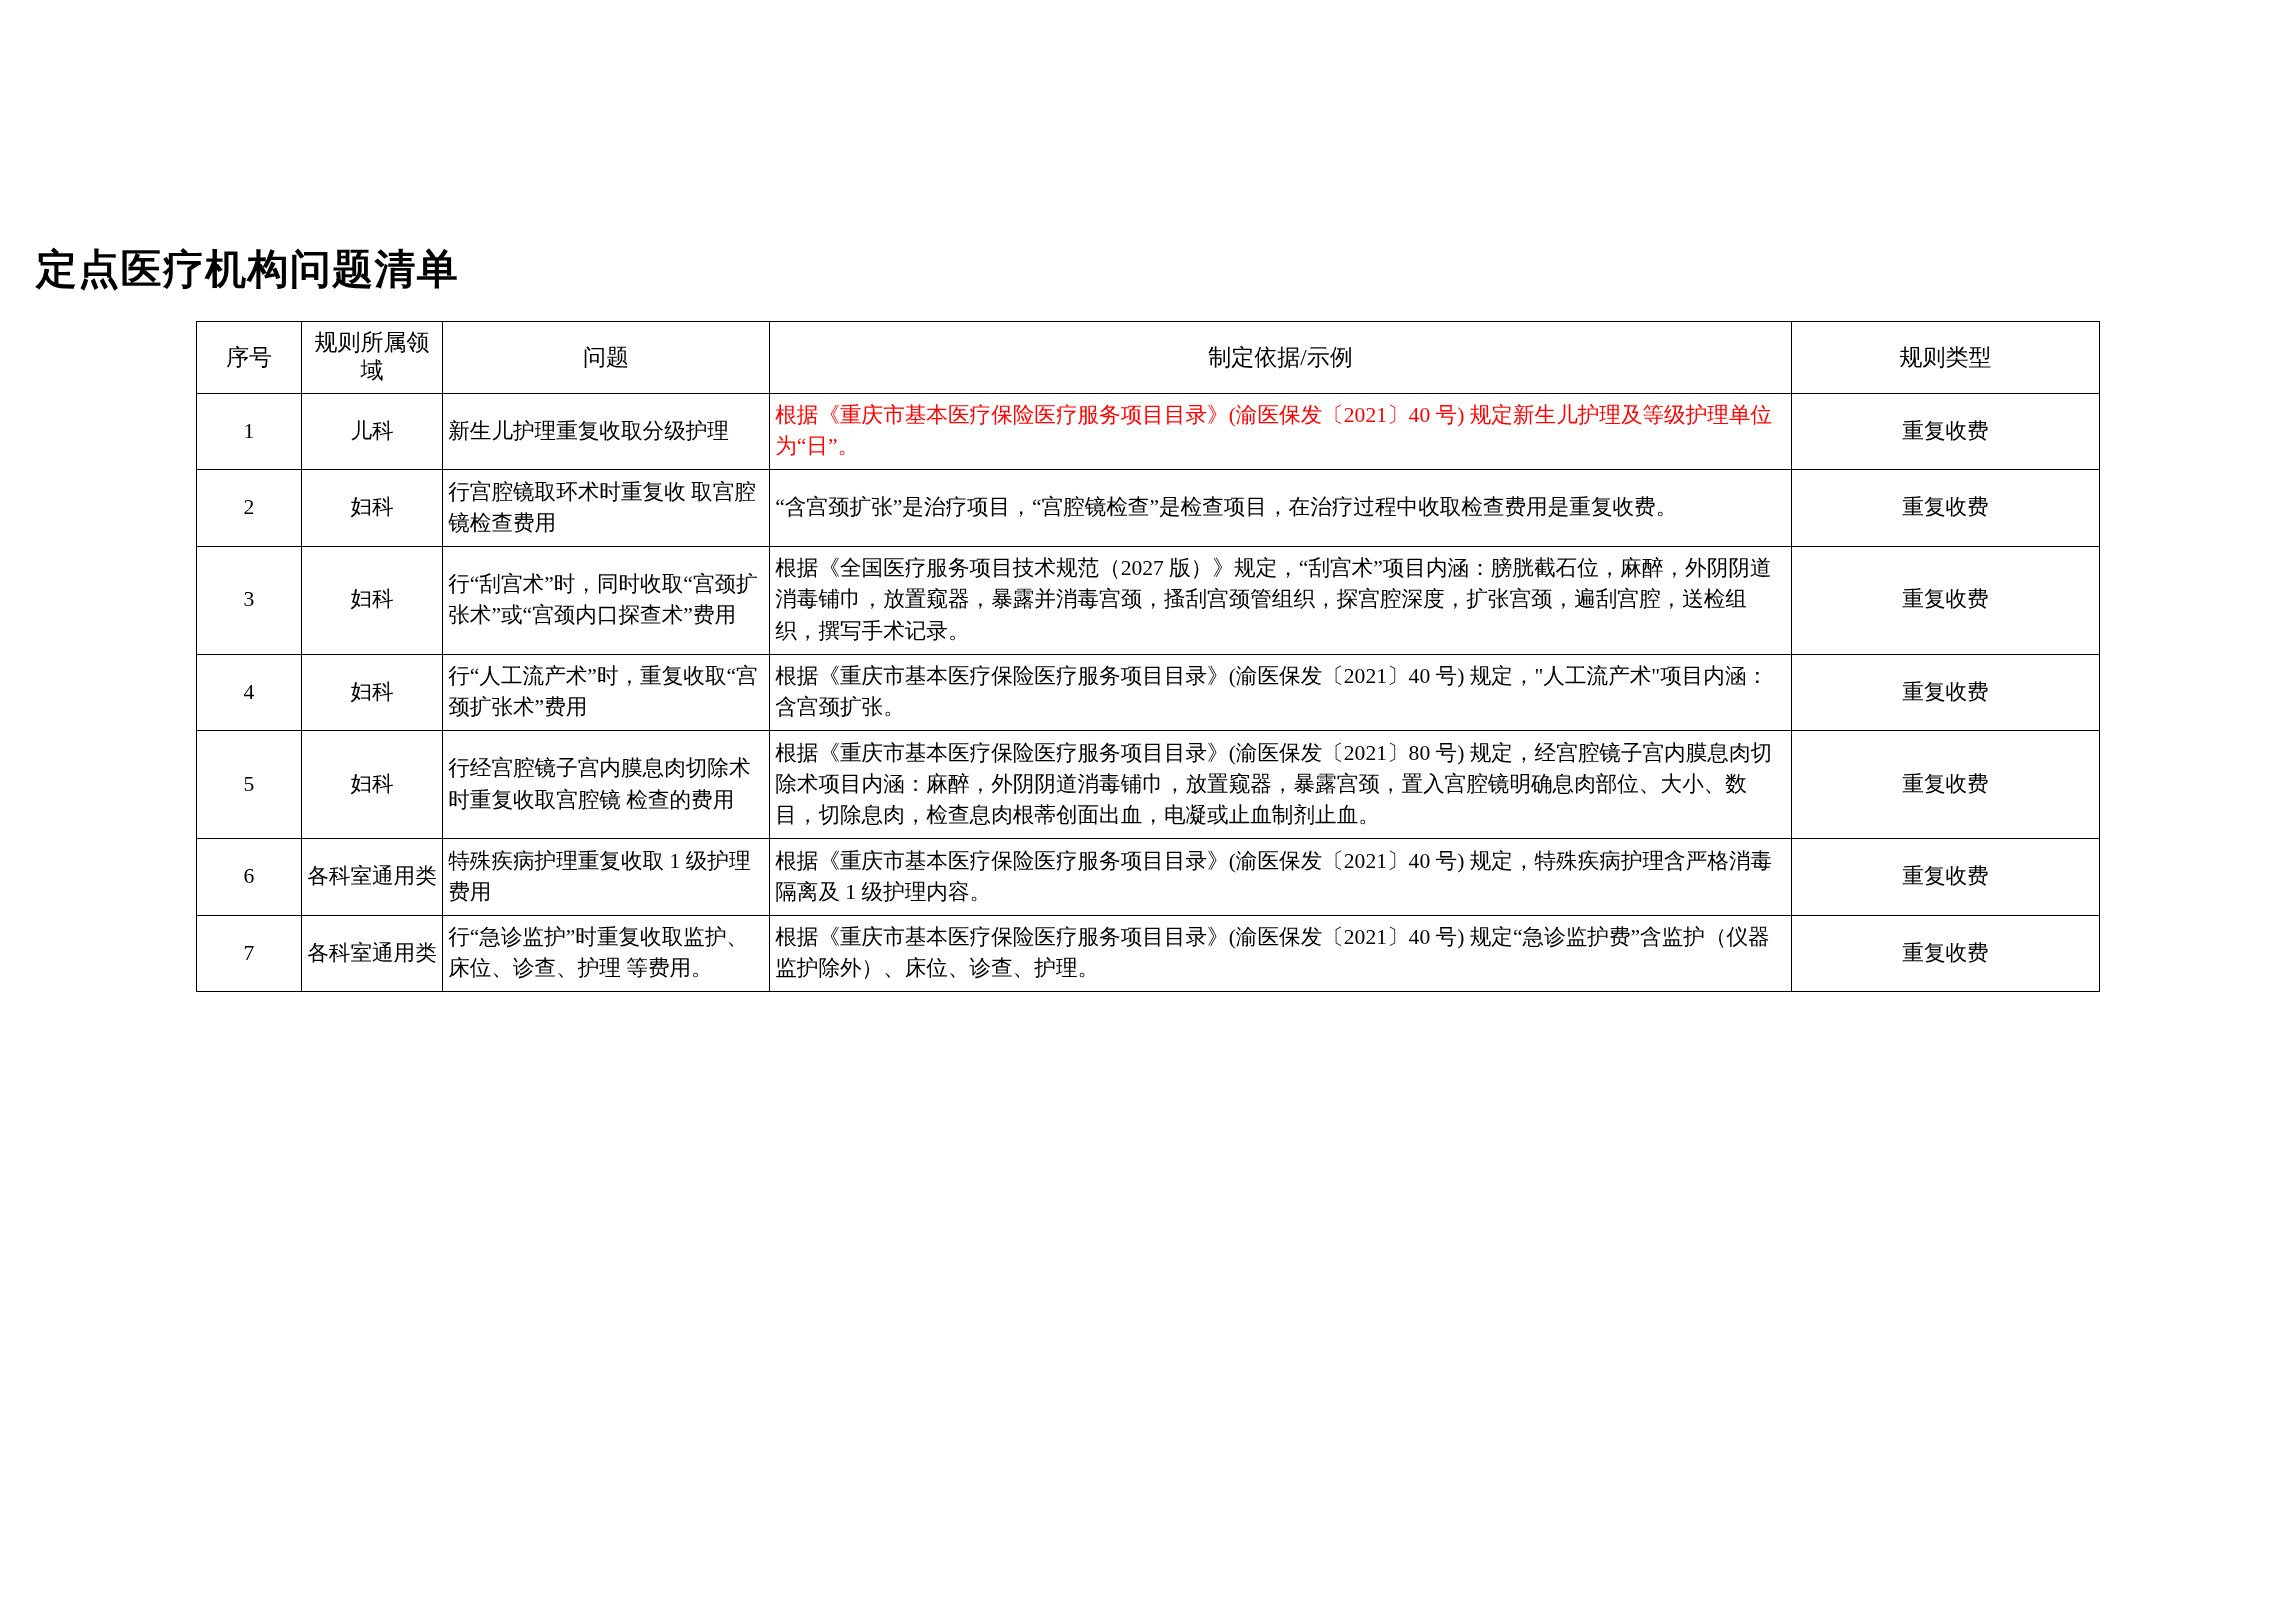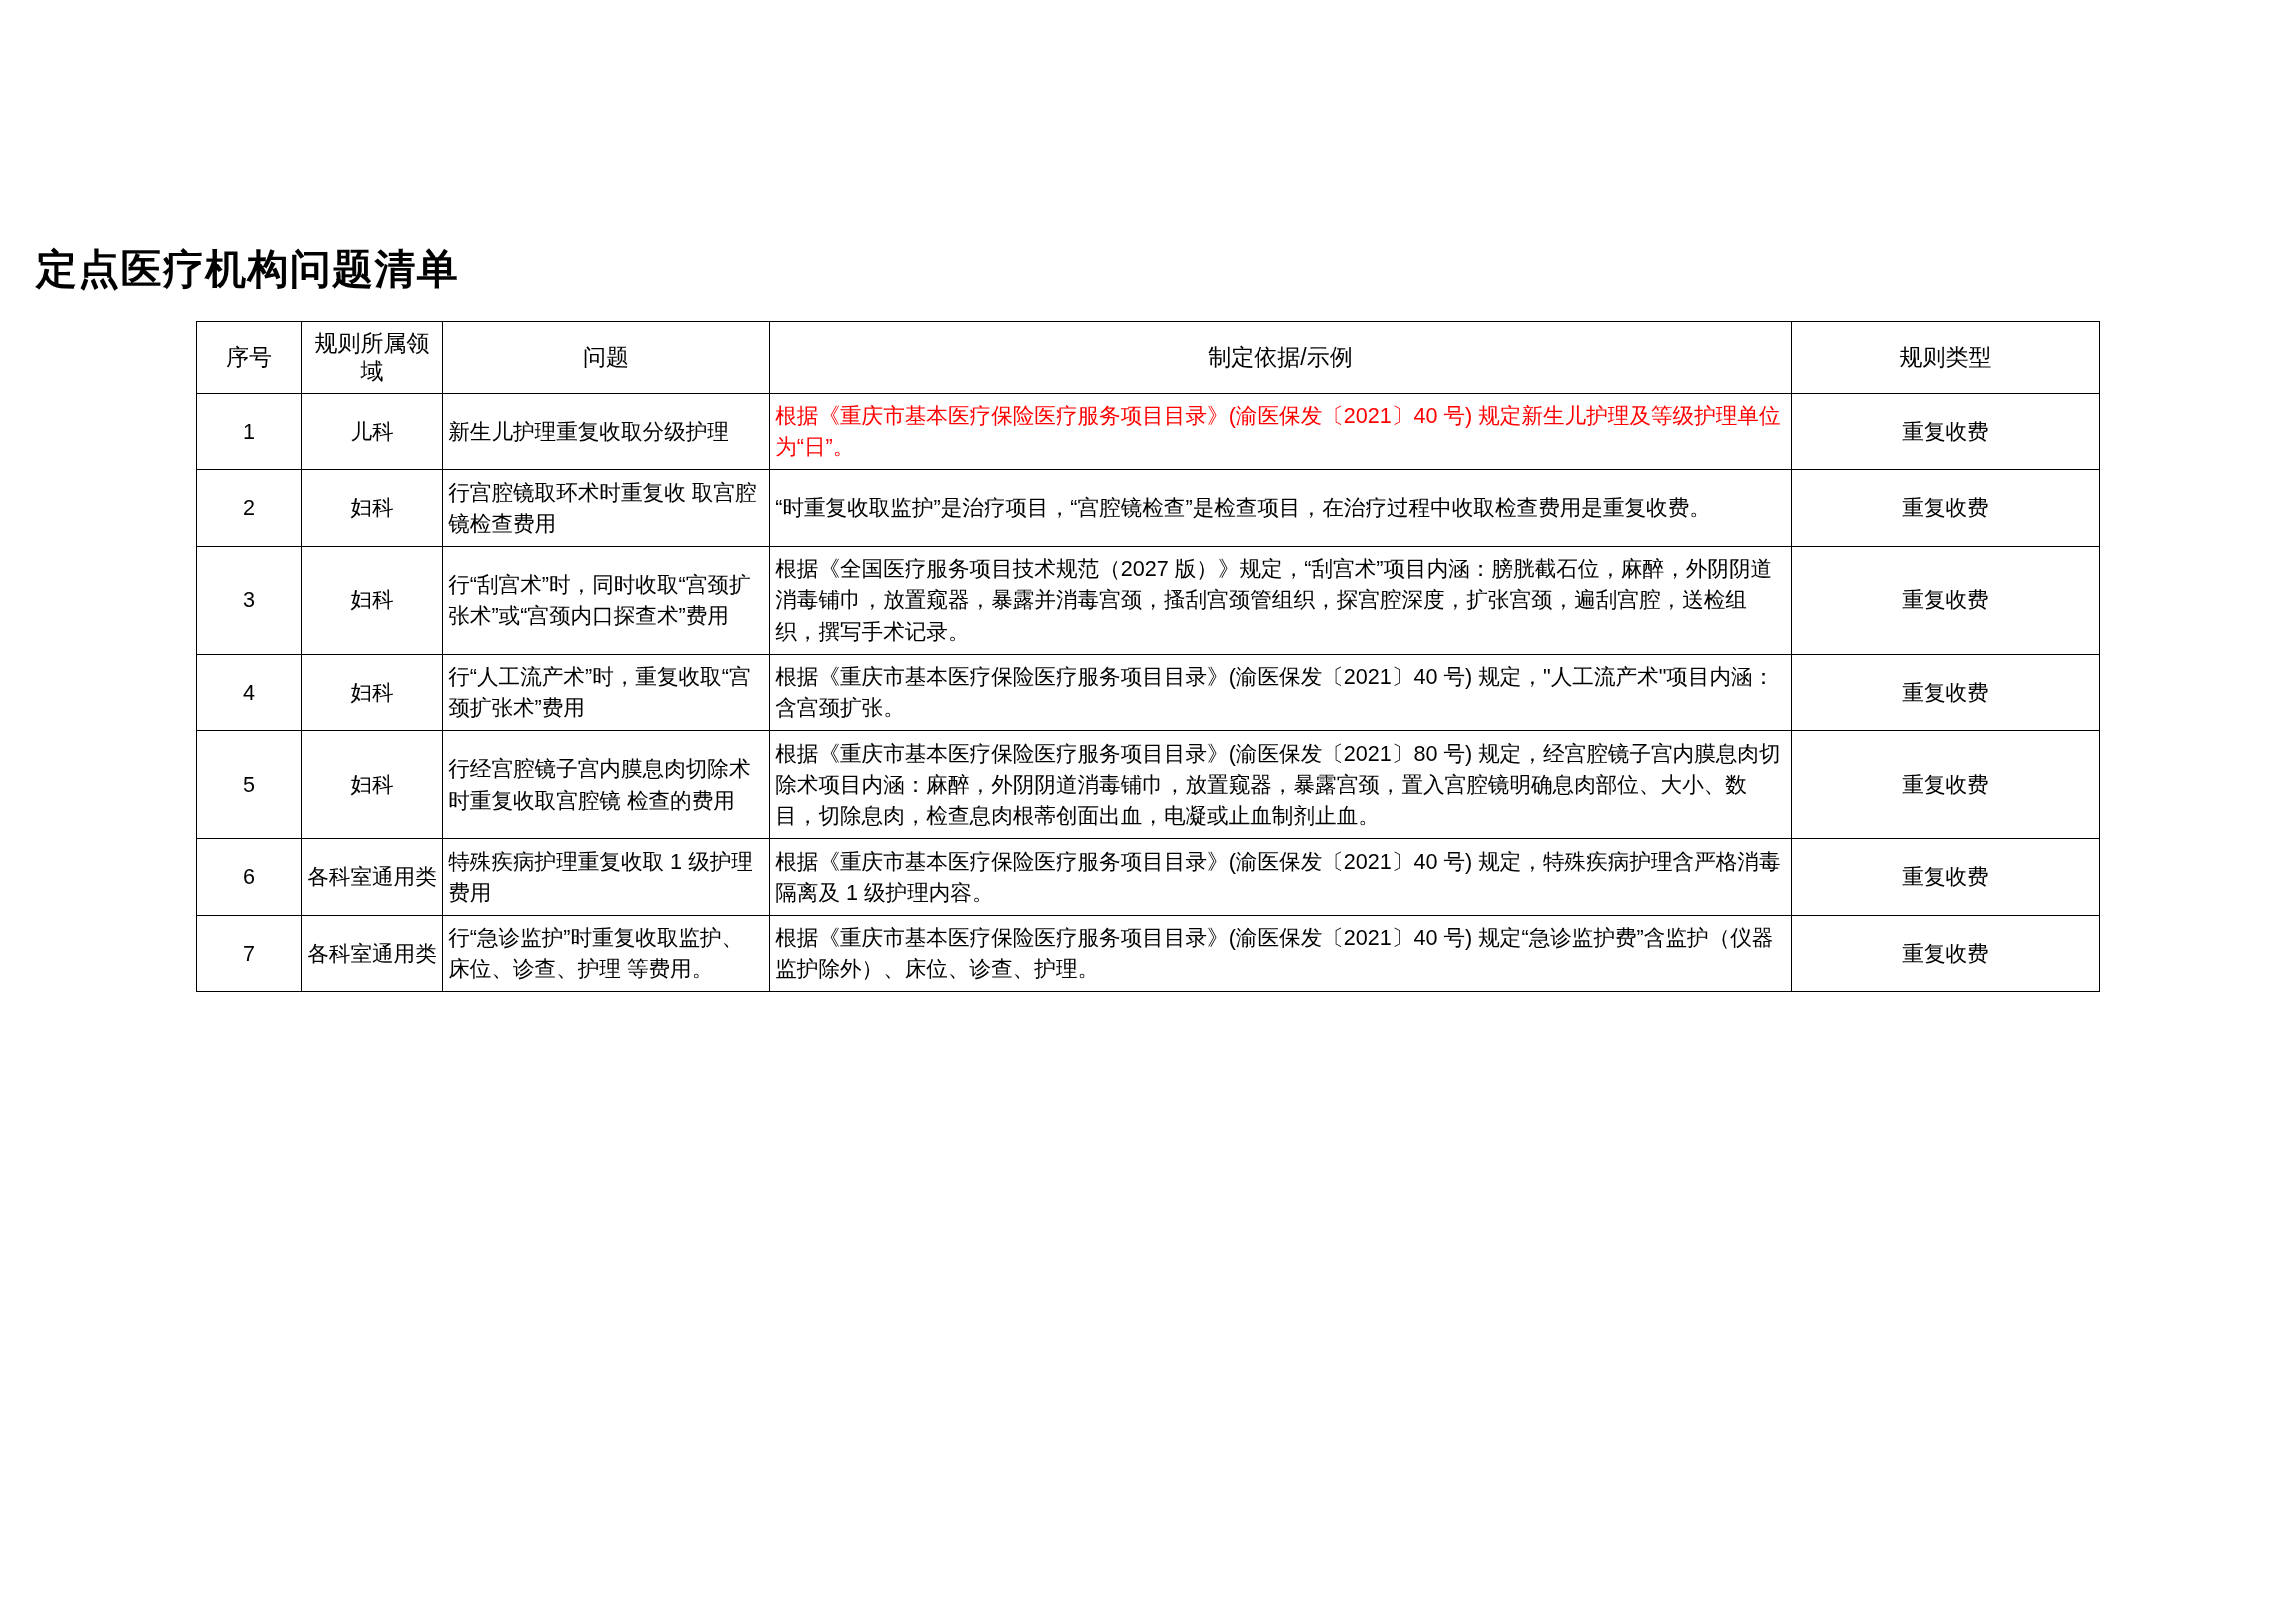--- a/index.html
+++ b/index.html
@@ -38,20 +38,21 @@
     top: 321px;
     left: 196px;
     width: 1903px;
   }
   table.problem-table {
     border-collapse: collapse;
     table-layout: fixed;
     width: 1903px;
     font-size: 21.6px;
     line-height: 1.45;
+    font-family: Liberation Serif, serif;
   }
   table.problem-table td, table.problem-table th {
     border: 1.3px solid #000000;
     padding: 6.5px 5.2px;
     vertical-align: middle;
     font-weight: normal;
   }
   col.c-no     { width: 105px; }
   col.c-domain { width: 141px; }
   col.c-prob   { width: 327px; }
@@ -114,21 +115,21 @@
           <td class="center">1</td>
           <td class="center">儿科</td>
           <td class="cell-text">新生儿护理重复收取分级护理</td>
           <td class="basis red">根据《重庆市基本医疗保险医疗服务项目目录》(渝医保发〔2021〕40 号) 规定新生儿护理及等级护理单位为“日”。</td>
           <td class="center">重复收费</td>
         </tr>
         <tr>
           <td class="center">2</td>
           <td class="center">妇科</td>
           <td class="cell-text">行宫腔镜取环术时重复收 取宫腔镜检查费用</td>
-          <td class="basis">“时重复收取监护”是治疗项目，“宫腔镜检查”是检查项目，在治疗过程中收取检查费用是重复收费。</td>
+          <td class="basis">“含宫颈扩张”是治疗项目，“宫腔镜检查”是检查项目，在治疗过程中收取检查费用是重复收费。</td>
           <td class="center">重复收费</td>
         </tr>
         <tr>
           <td class="center">3</td>
           <td class="center">妇科</td>
           <td class="cell-text">行“刮宫术”时，同时收取“宫颈扩张术”或“宫颈内口探查术”费用</td>
           <td class="basis">根据《全国医疗服务项目技术规范（2027 版）》规定，“刮宫术”项目内涵：膀胱截石位，麻醉，外阴阴道消毒铺巾，放置窥器，暴露并消毒宫颈，搔刮宫颈管组织，探宫腔深度，扩张宫颈，遍刮宫腔，送检组织，撰写手术记录。</td>
           <td class="center">重复收费</td>
         </tr>
         <tr>

